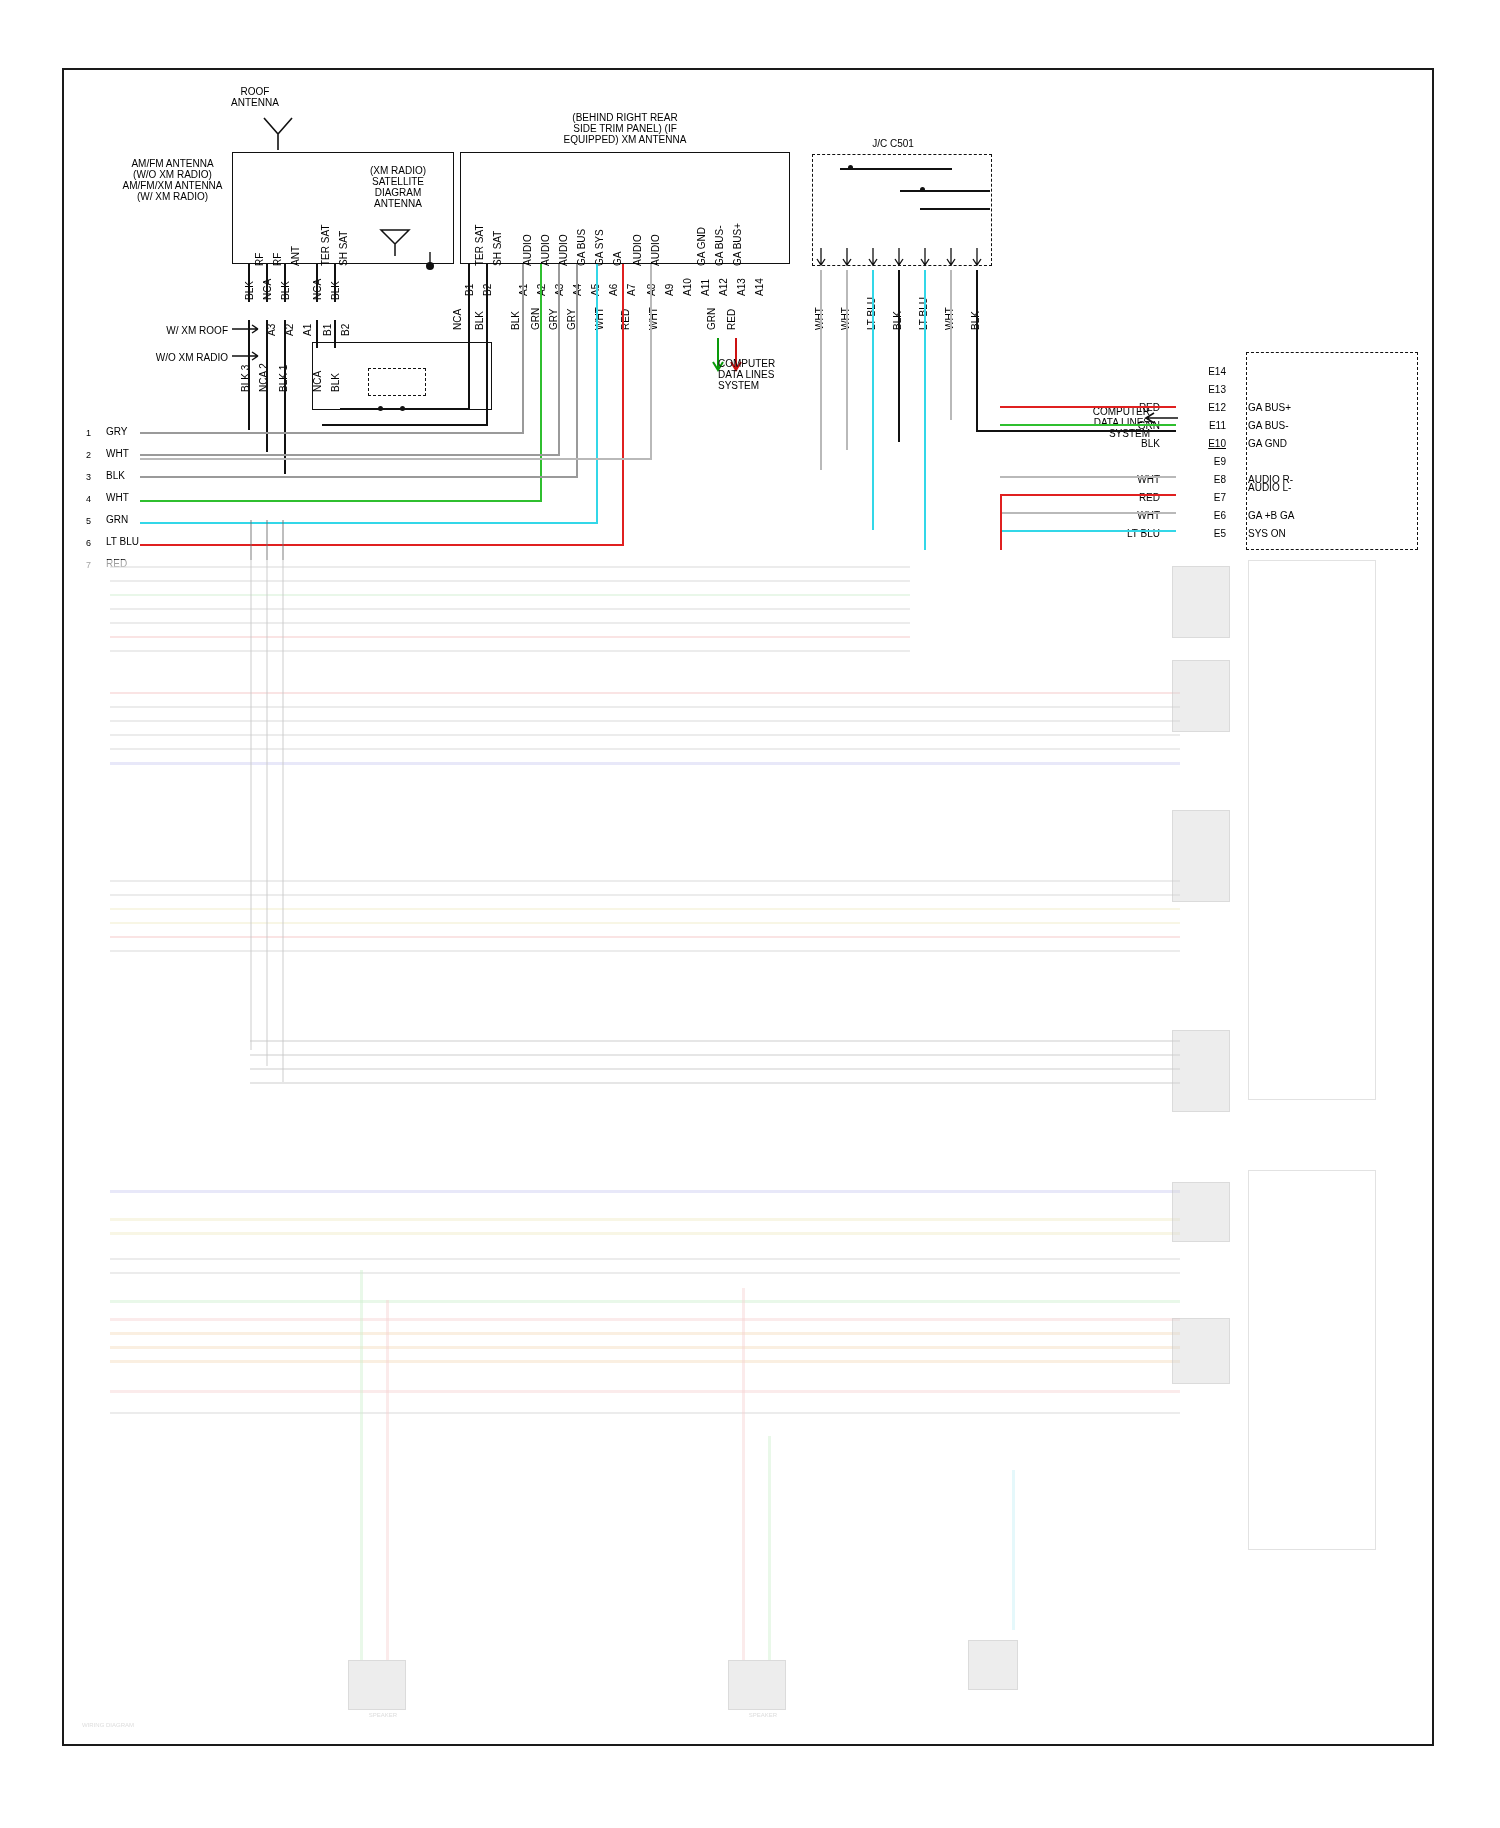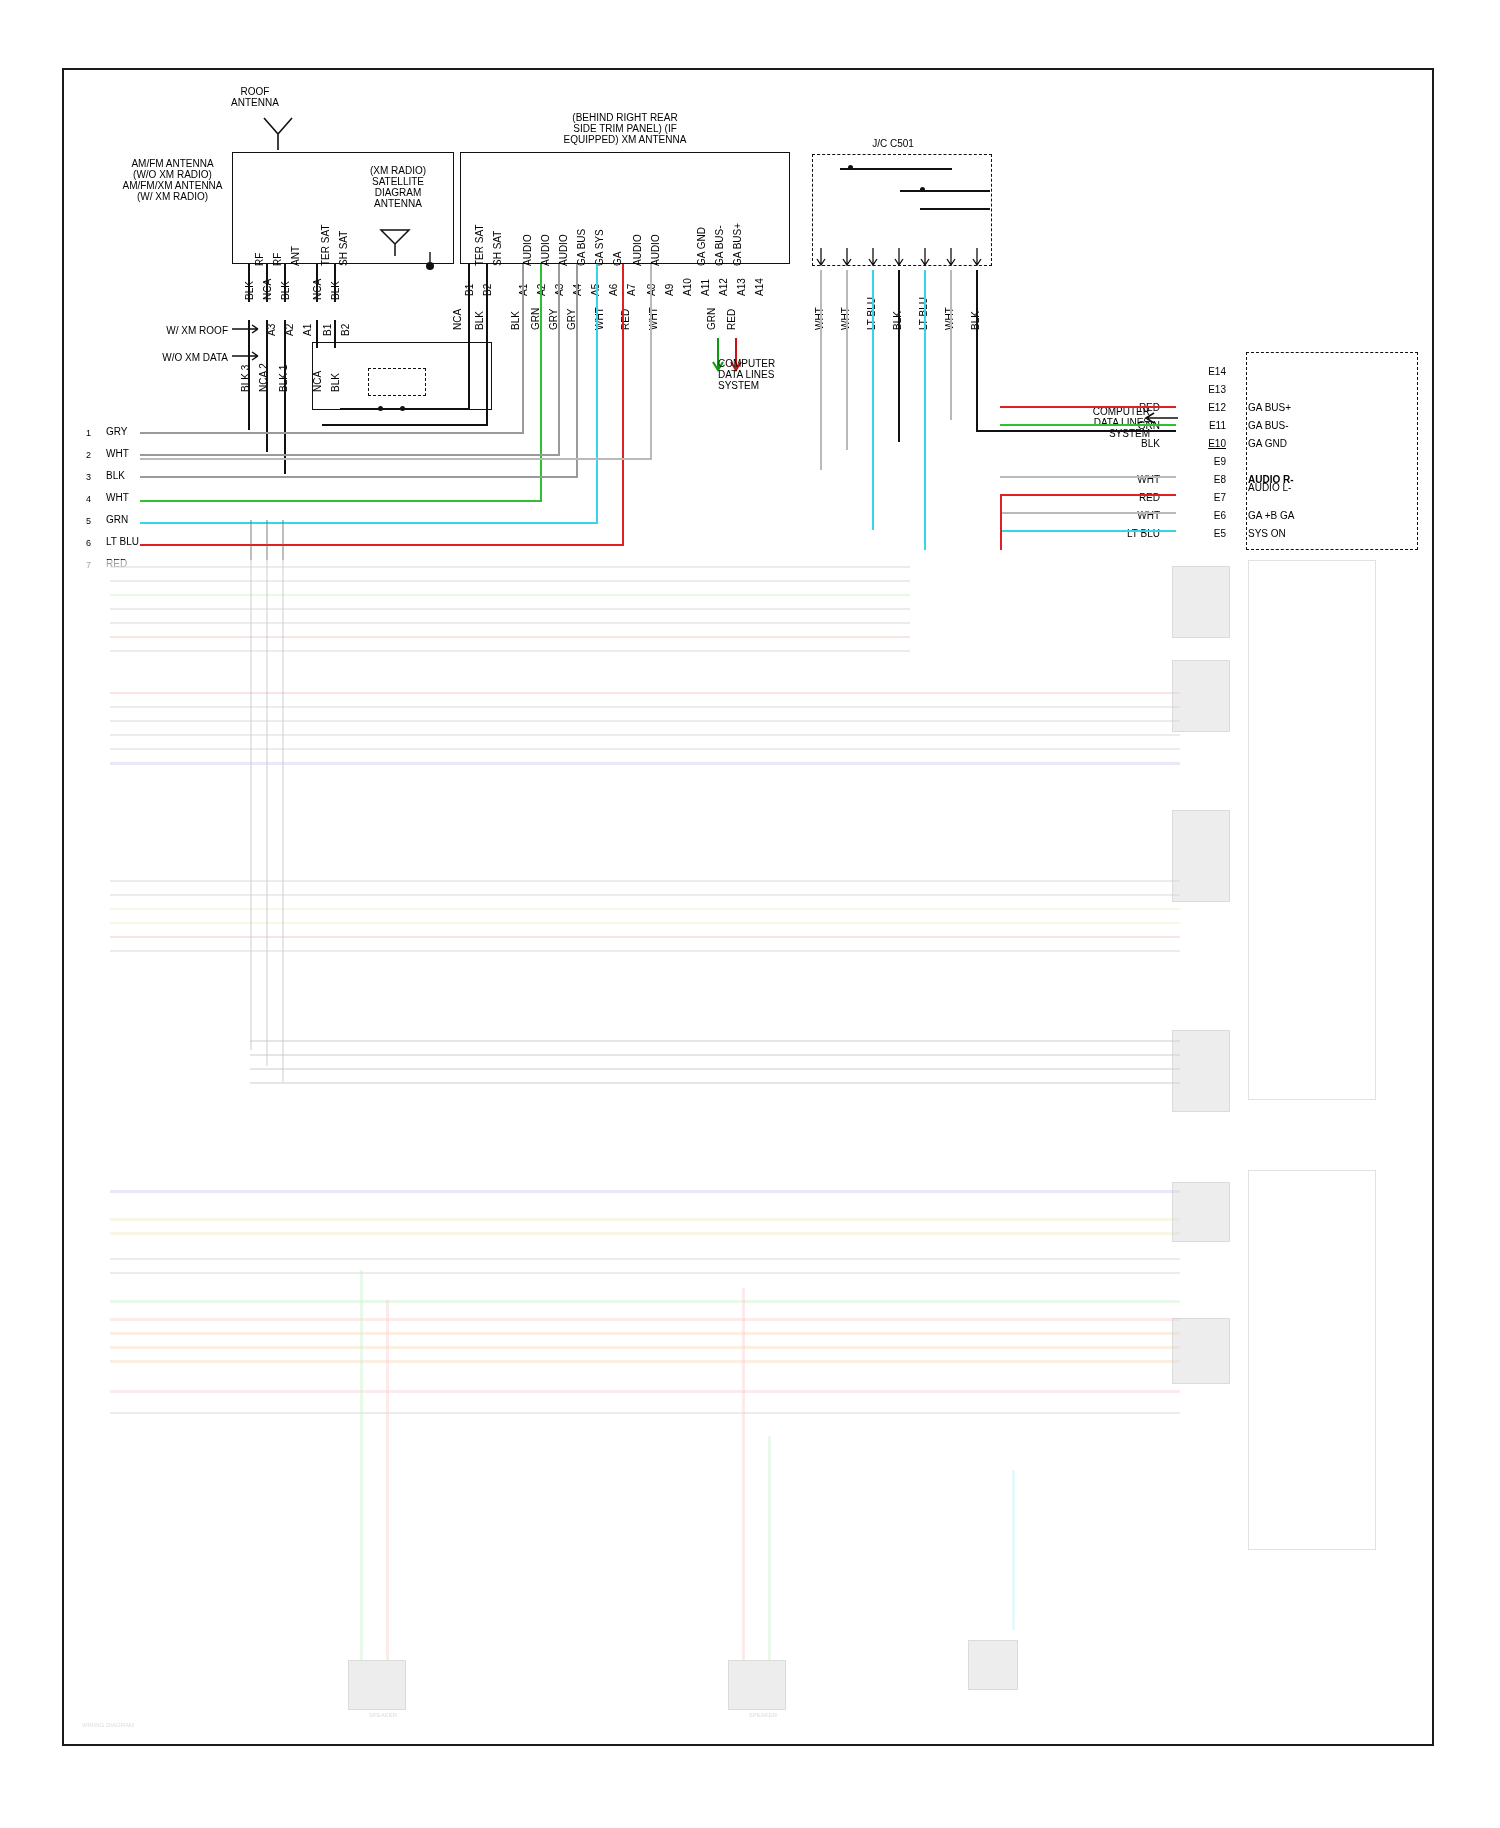--- a/index.html
+++ b/index.html
@@ -163,21 +163,21 @@
   <div class="vlbl" style="left:312px; top:300px;">NCA</div>
   <div class="vlbl" style="left:330px; top:300px;">BLK</div>
 
   <div class="vlbl" style="left:266px; top:336px;">A3</div>
   <div class="vlbl" style="left:284px; top:336px;">A2</div>
   <div class="vlbl" style="left:302px; top:336px;">A1</div>
   <div class="vlbl" style="left:322px; top:336px;">B1</div>
   <div class="vlbl" style="left:340px; top:336px;">B2</div>
 
   <div class="lbl r" style="left:100px; top:325px; width:128px;">W/ XM ROOF</div>
-  <div class="lbl r" style="left:88px; top:352px; width:140px;">W/O XM DATA</div>
+  <div class="lbl r" style="left:88px; top:352px; width:140px;">W/O XM RADIO</div>
   <svg class="arrow" style="left:232px; top:322px; width:36px; height:14px;">
     <path d="M0 7 L26 7 M26 7 L20 3 M26 7 L20 11" stroke="#111" stroke-width="1.4" fill="none"></path>
   </svg>
   <svg class="arrow" style="left:232px; top:349px; width:36px; height:14px;">
     <path d="M0 7 L26 7 M26 7 L20 3 M26 7 L20 11" stroke="#111" stroke-width="1.4" fill="none"></path>
   </svg>
 
   <div class="vlbl" style="left:240px; top:392px;">BLK  3</div>
   <div class="vlbl" style="left:258px; top:392px;">NCA  2</div>
   <div class="vlbl" style="left:278px; top:392px;">BLK  1</div>
@@ -299,21 +299,21 @@
   <div class="lbl r" style="left:1100px; top:420px; width:60px;">GRN</div>
   <div class="lbl r" style="left:1100px; top:438px; width:60px;">BLK</div>
   <div class="lbl r" style="left:1100px; top:474px; width:60px;">WHT</div>
   <div class="lbl r" style="left:1100px; top:492px; width:60px;">RED</div>
   <div class="lbl r" style="left:1100px; top:510px; width:60px;">WHT</div>
   <div class="lbl r" style="left:1100px; top:528px; width:60px;">LT BLU</div>
 
   <div class="lbl" style="left:1248px; top:402px; width:120px;">GA BUS+</div>
   <div class="lbl" style="left:1248px; top:420px; width:120px;">GA BUS-</div>
   <div class="lbl" style="left:1248px; top:438px; width:120px;">GA GND</div>
-  <div class="lbl" style="left:1248px; top:474px; width:120px;font-weight:bold;">AUDIO R-</div>
+  <div class="lbl" style="left:1248px; top:474px; width:120px;">AUDIO R-</div>
   <div class="lbl" style="left:1248px; top:482px; width:120px;">AUDIO L-</div>
   <div class="lbl" style="left:1248px; top:510px; width:120px;">GA +B GA</div>
   <div class="lbl" style="left:1248px; top:528px; width:120px;">SYS ON</div>
 
   <div class="pinnum" style="left:86px; top:428px;">1</div>
   <div class="pinnum" style="left:86px; top:450px;">2</div>
   <div class="pinnum" style="left:86px; top:472px;">3</div>
   <div class="pinnum" style="left:86px; top:494px;">4</div>
   <div class="pinnum" style="left:86px; top:516px;">5</div>
   <div class="pinnum" style="left:86px; top:538px;">6</div>

